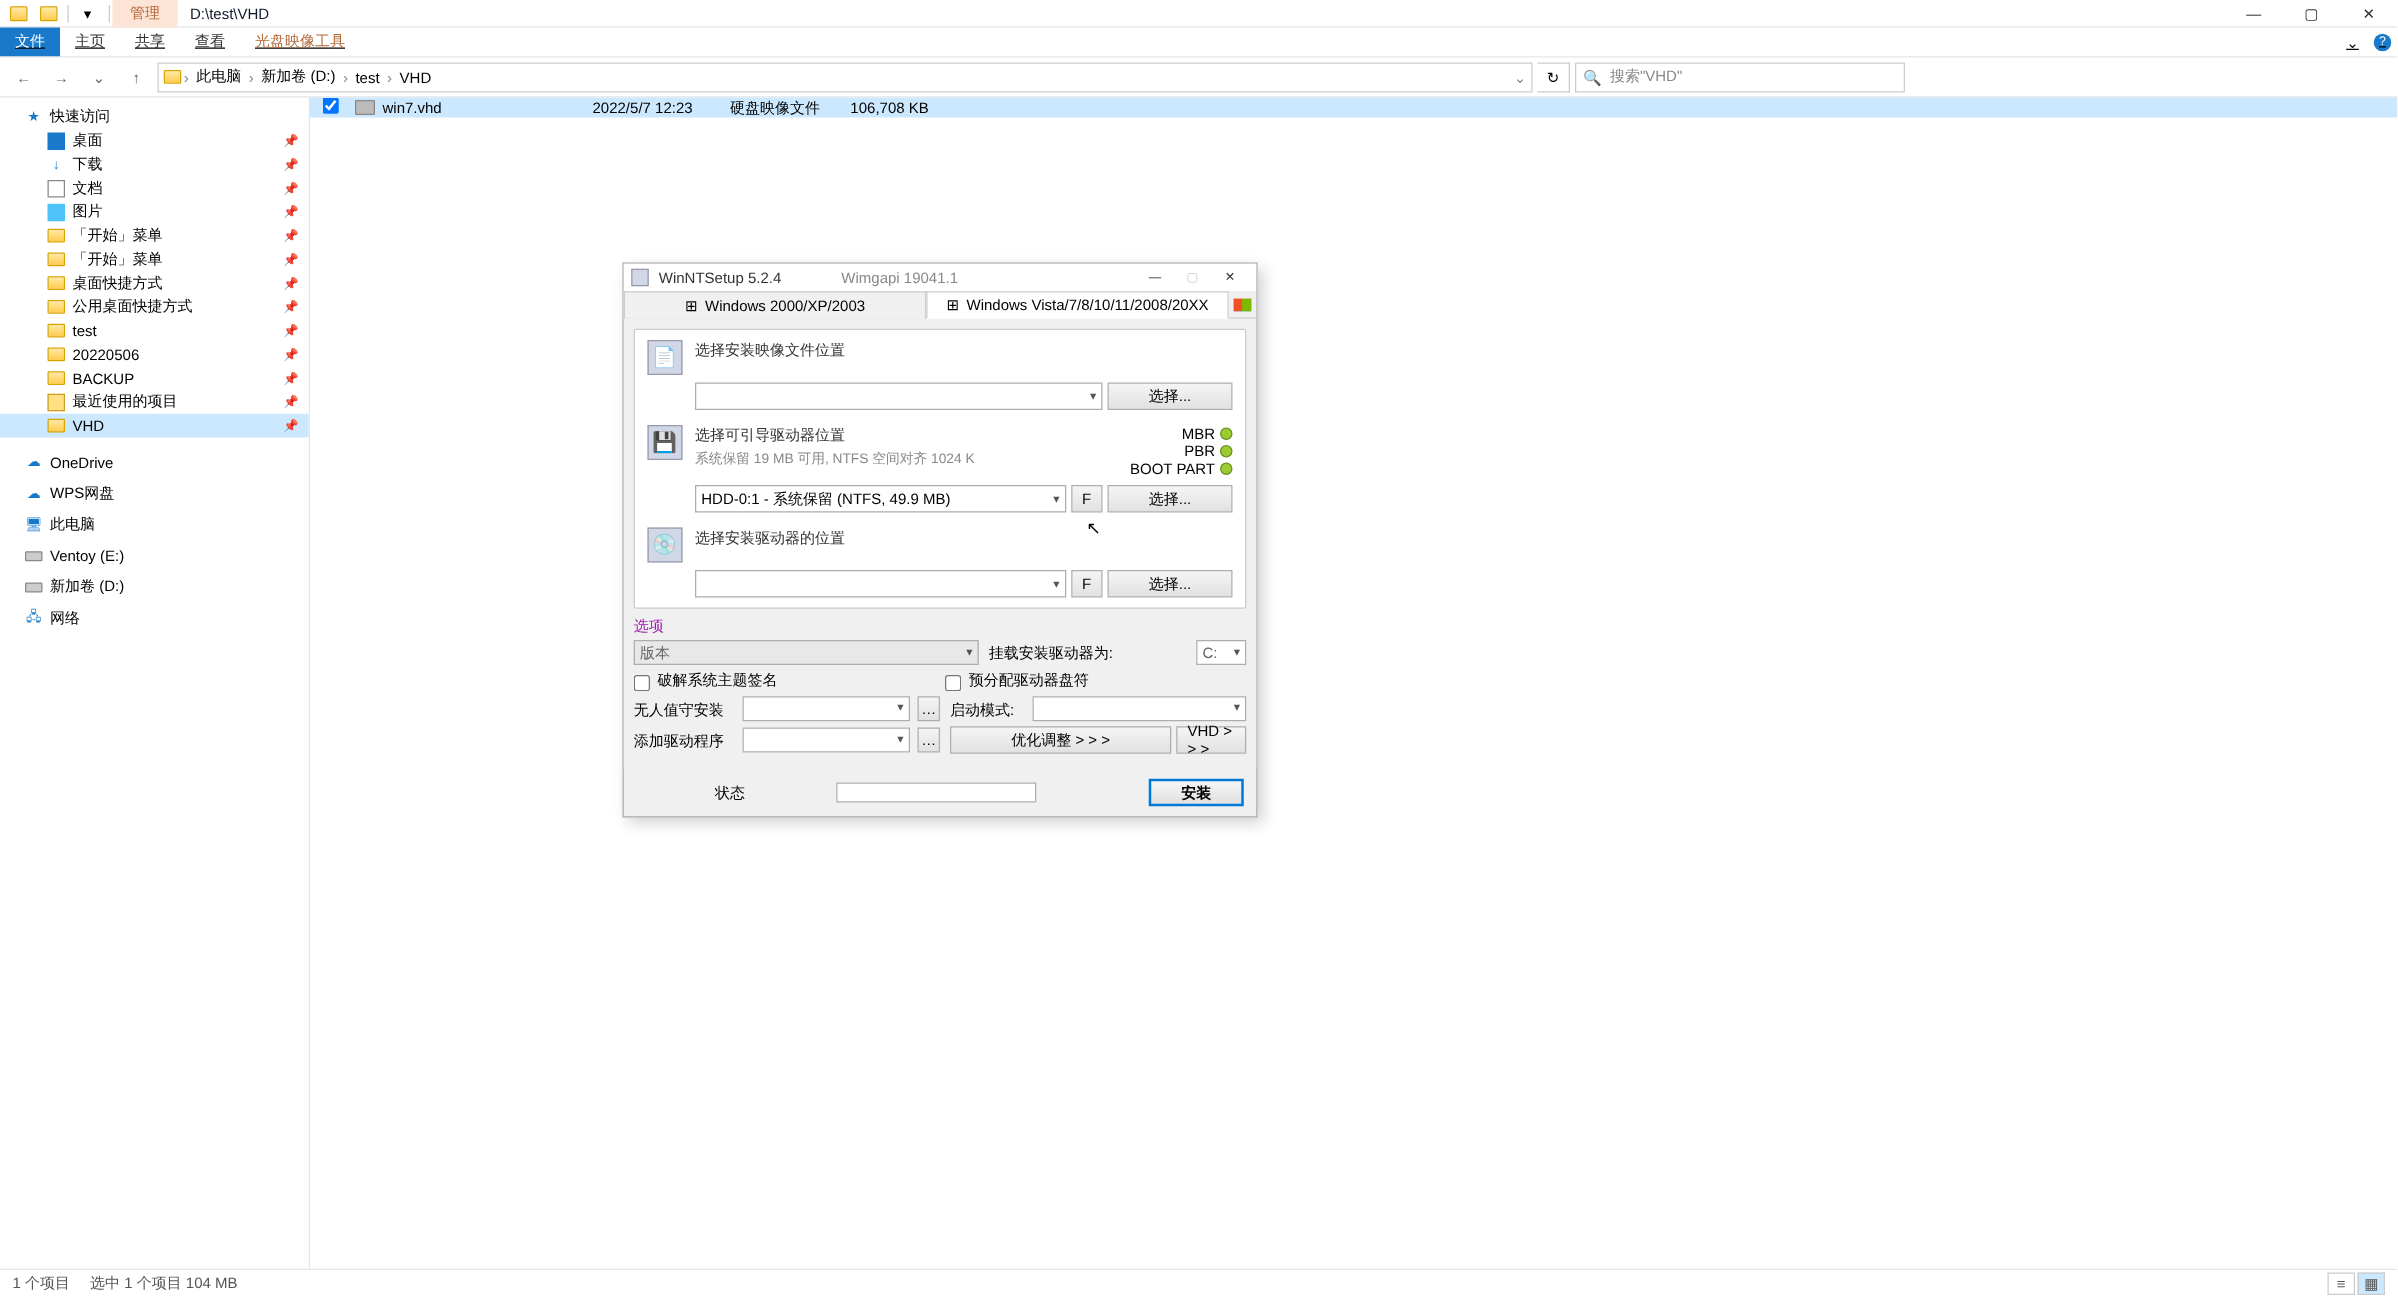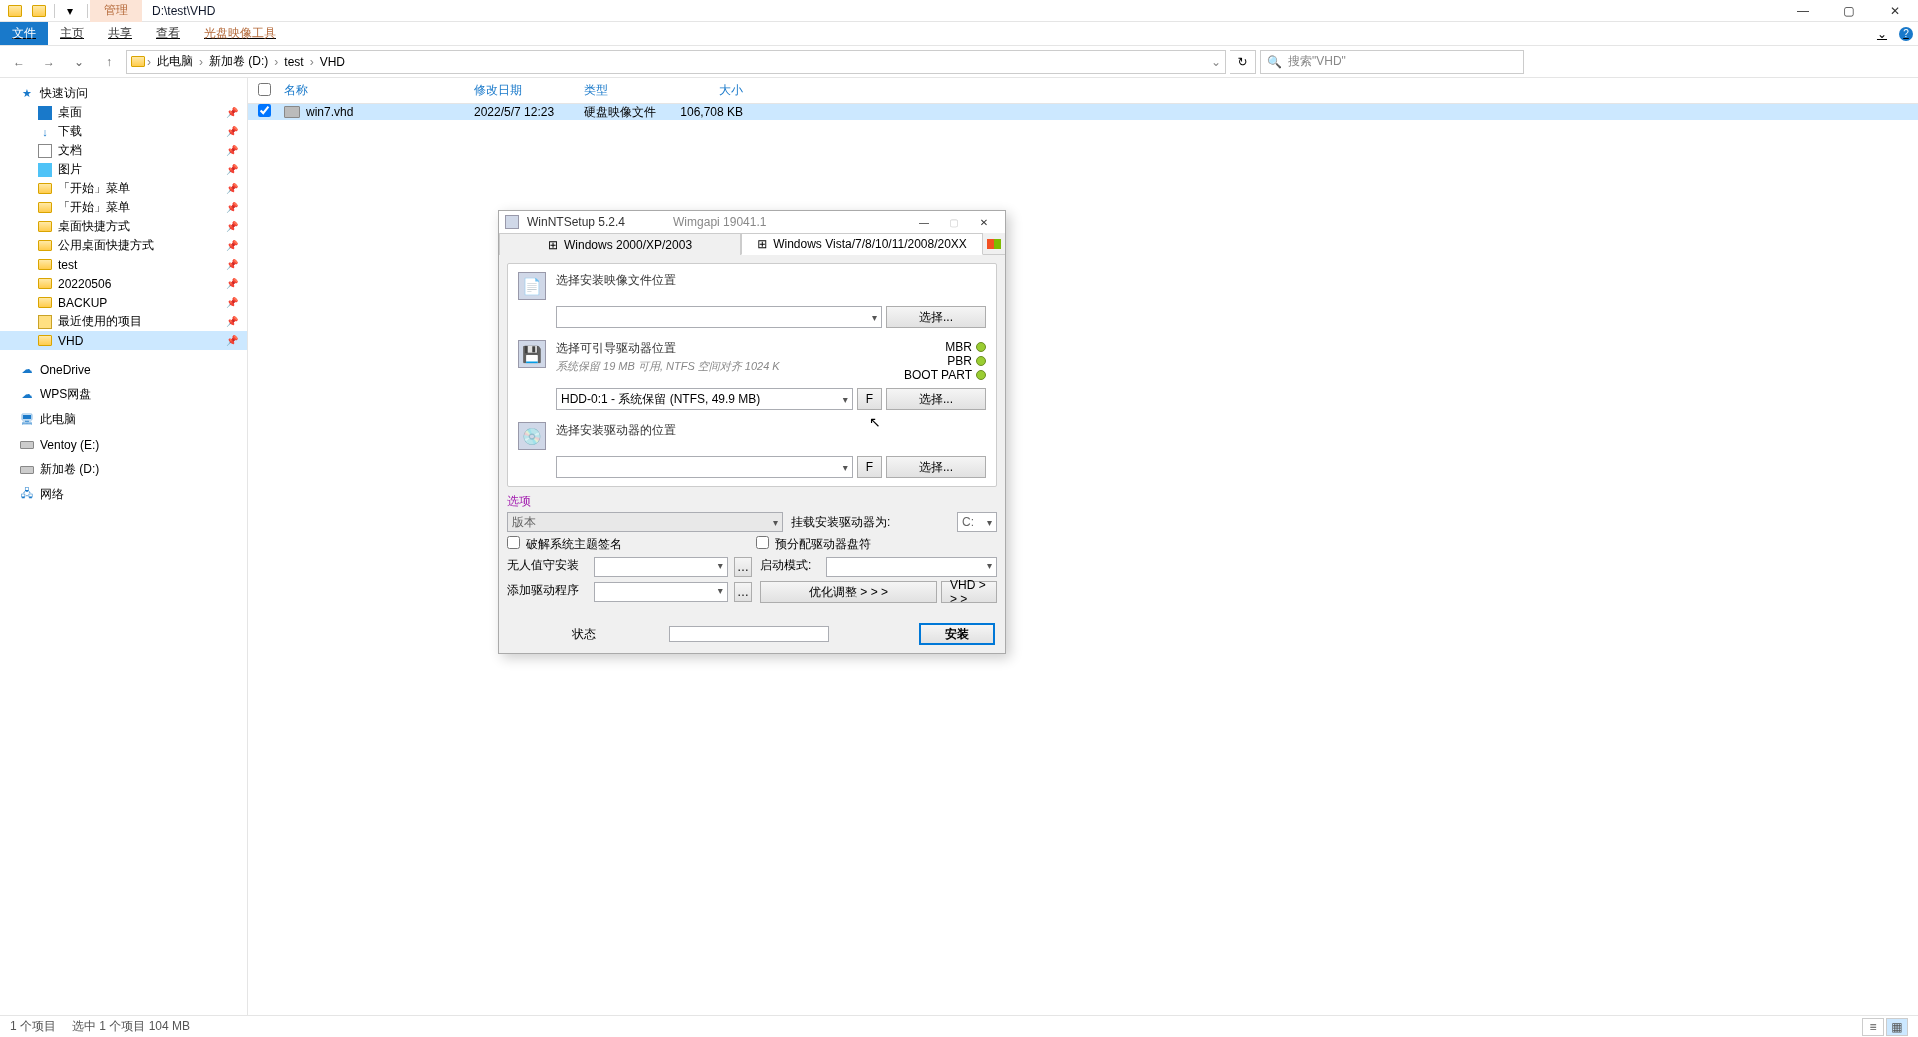--- a/index.html
+++ b/index.html
@@ -66,38 +66,38 @@
 .tab{flex:1;display:flex;align-items:center;justify-content:center;gap:6px;border:1px solid #ccc;border-bottom:none;background:#f0f0f0;margin-bottom:-1px;}
 .tab.active{background:#fff;border-bottom:1px solid #fff;}
 .tab.inactive{background:#f0f0f0;}
 .flag{width:14px;height:10px;background:linear-gradient(90deg,#f25022 50%,#7fba00 50%),linear-gradient(#f25022 50%,#00a4ef 50%);}
 .dlg-body{padding:8px;background:#f0f0f0;}
 .panel{background:#fff;border:1px solid #ccc;border-radius:2px;padding:8px 10px;margin-bottom:6px;}
 .sec{display:flex;gap:10px;align-items:flex-start;margin-bottom:6px;}
 .sec-ico{width:28px;height:28px;background:#d0d8e8;border:1px solid #99a;display:flex;align-items:center;justify-content:center;font-size:16px;}
 .sec-body{flex:1;}
 .sec-title{color:#333;margin-bottom:2px;}
-.sec-sub{color:#888;font-size:11px;font-style:italic;}
+.sec-sub{color:#888;font-size:11px;}
 .row{display:flex;gap:4px;margin-top:6px;align-items:center;}
 .combo{flex:1;height:22px;border:1px solid #abadb3;background:#fff;padding:0 4px;display:flex;align-items:center;position:relative;}
 .combo::after{content:"▾";position:absolute;right:4px;color:#555;font-size:10px;}
 .btn{height:22px;border:1px solid #adadad;background:linear-gradient(#f5f5f5,#e1e1e1);padding:0 8px;display:flex;align-items:center;justify-content:center;min-width:22px;cursor:default;}
 .btn.wide{width:100px;}
 .btn.primary{border:2px solid #0078d7;width:76px;font-weight:bold;}
 .status-ind{margin-left:auto;text-align:right;font-size:11px;}
 .status-ind .line{display:flex;justify-content:flex-end;align-items:center;gap:4px;}
 .dot{width:10px;height:10px;border-radius:50%;background:#9acd32;border:1px solid #6b8e23;}
 .opt-title{color:#a21caf;margin-bottom:2px;}
 .opt-row{display:flex;align-items:center;gap:8px;margin-bottom:4px;}
 .opt-combo{height:20px;border:1px solid #abadb3;background:#e8e8e8;flex:1;padding:0 4px;display:flex;align-items:center;position:relative;color:#666;}
 .opt-combo::after{content:"▾";position:absolute;right:4px;color:#555;font-size:10px;}
 .opt-combo.wh{background:#fff;}
 .chk-lbl{display:flex;align-items:center;gap:4px;}
 input[type=checkbox]{width:13px;height:13px;}
-.half{width:50%;display:flex;align-items:flex-start;gap:6px;}
+.half{width:50%;display:flex;align-items:flex-end;gap:6px;}
 .sm-combo{width:150px;height:20px;border:1px solid #abadb3;background:#fff;position:relative;}
 .sm-combo::after{content:"▾";position:absolute;right:4px;top:2px;color:#555;font-size:10px;}
 .ellip{width:20px;height:20px;border:1px solid #adadad;background:linear-gradient(#f5f5f5,#e1e1e1);display:flex;align-items:center;justify-content:center;}
 .btn-row{display:flex;gap:4px;}
 .btn-row .btn{flex:1;}
 .footer{display:flex;align-items:center;padding:8px 10px;gap:10px;}
 .prog{width:160px;height:16px;border:1px solid #abadb3;background:#fff;}
 .cursor{position:absolute;left:869px;top:414px;font-size:14px;pointer-events:none;}
 </style>
 </head>
@@ -256,27 +256,20 @@
         <span class="ico disk"></span>
         <span>新加卷 (D:)</span>
       </div>
     <div style="height:6px;"></div>
     <div class="tree-item">
         <span class="ico" style="color:#1979ca;">🖧</span>
         <span>网络</span>
       </div>
   </div>
   <div class="main">
-    <div class="colhead">
-      <div class="chk"><input type="checkbox" style=""></div>
-      <div class="col c-name">名称</div>
-      <div class="col c-date">修改日期</div>
-      <div class="col c-type">类型</div>
-      <div class="col c-size">大小</div>
-    </div>
     <div class="file-row">
       <div class="chk"><input type="checkbox" checked="" style=""></div>
       <div class="col c-name" style="display:flex;align-items:center;">
           <div class="file-ico"></div>
           <span>win7.vhd</span>
         </div>
       <div class="col c-date">2022/5/7 12:23</div>
       <div class="col c-type">硬盘映像文件</div>
       <div class="col c-size">106,708 KB</div>
     </div>

